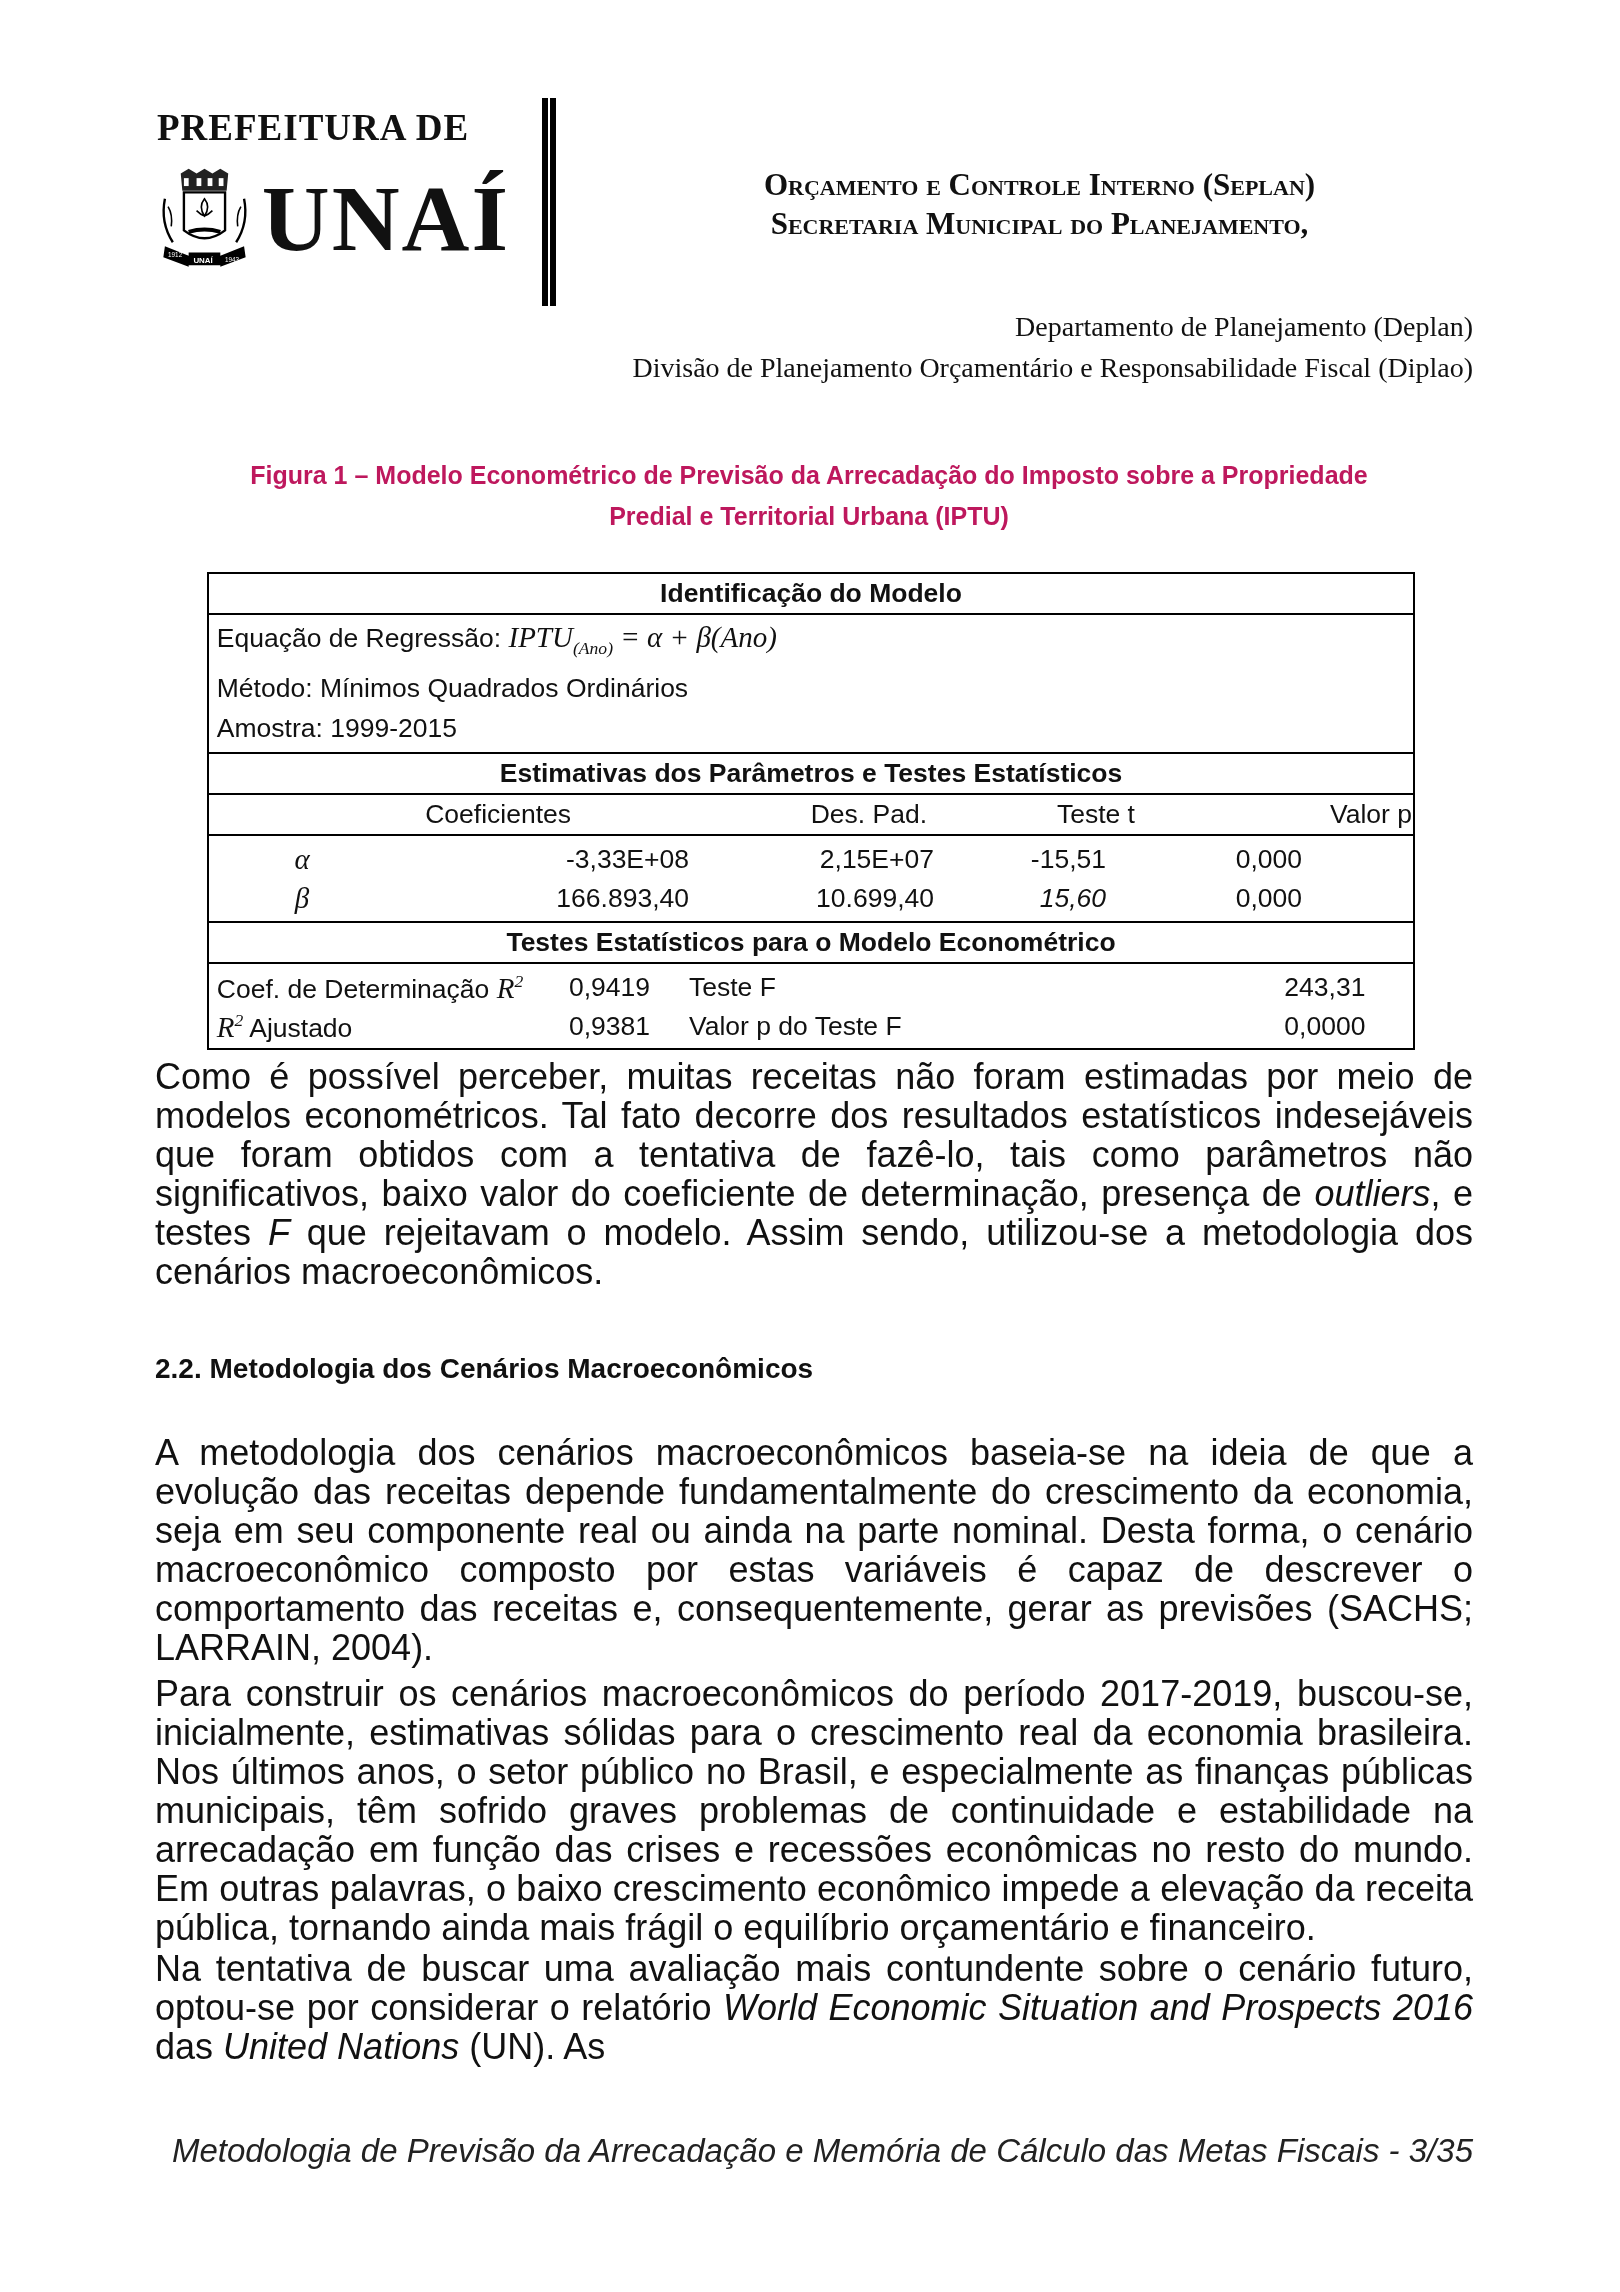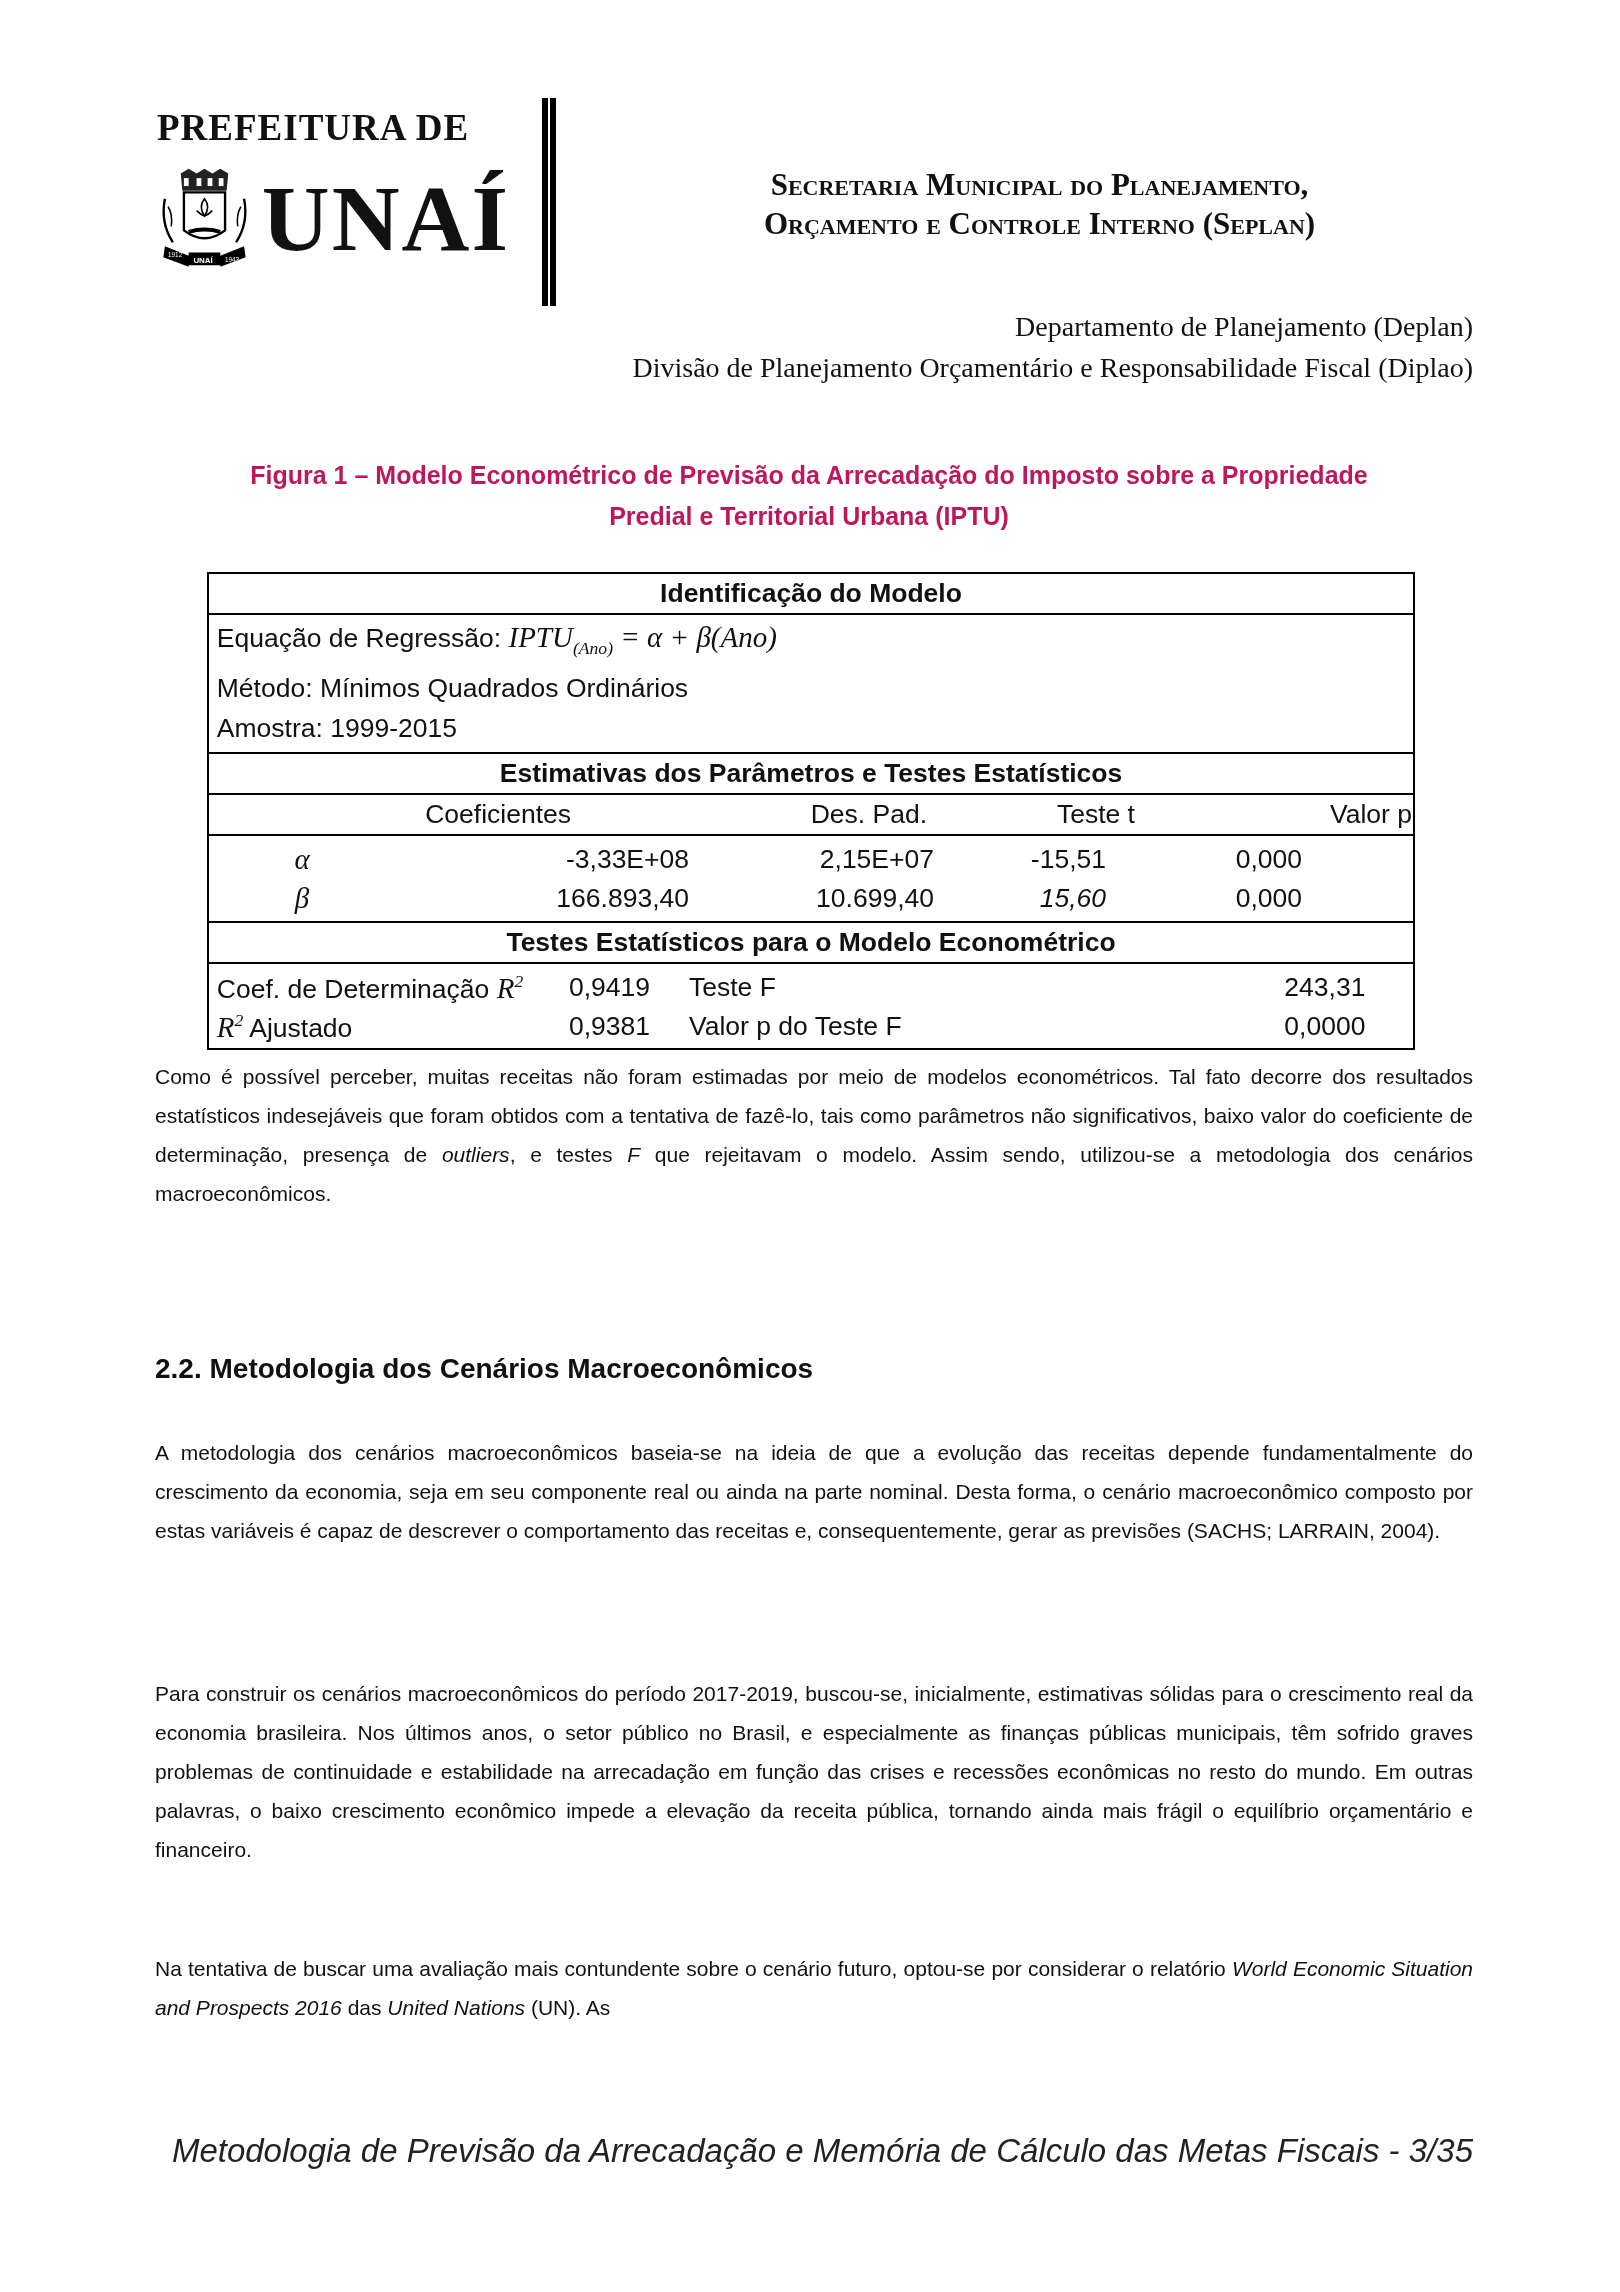--- a/index.html
+++ b/index.html
@@ -37,21 +37,21 @@
   .coef-rows .tr { height: 39px; }
   .greek { font-family: "Liberation Serif", serif; font-style: italic; font-size: 29px; }
   .stats-rows { padding: 3.9px 0 2px 0; }
   .stats-rows .tr { height: 39px; }
   .s1 { width: 333px; padding-left: 7.8px; box-sizing: border-box; }
   .s2 { width: 108px; text-align: right; }
   .s3 { width: 294px; padding-left: 39px; box-sizing: border-box; }
   .s4 { width: 441px; text-align: right; padding-right: 19.6px; box-sizing: border-box; }
 
   
-  .para { position: absolute; left: 155px; width: 1318px; font-size: 21px; line-height: 39px; text-align: justify; color: #111; }
+  .para { position: absolute; left: 155px; width: 1318px; font-size: 36px; line-height: 39px; text-align: justify; color: #111; }
   .section-title { position: absolute; left: 155px; top: 1353px; font-size: 28px; font-weight: bold; }
   .footer { position: absolute; right: 147px; top: 2132px; font-size: 33px; color: #222; white-space: nowrap; font-style: italic; }
 </style>
 </head>
 <body>
 
 <div class="logo-block">
   <div class="prefeitura" style="text-transform: uppercase; font-variant: small-caps;">Prefeitura de</div>
   <div class="unai-row">
     <svg class="crest" viewBox="0 0 120 130">
@@ -70,22 +70,22 @@
       <text x="14" y="114" font-size="8" fill="#fff" font-family="Liberation Sans, sans-serif">1912</text>
       <text x="86" y="120" font-size="8" fill="#fff" font-family="Liberation Sans, sans-serif">1943</text>
     </svg>
     <div class="unai" style="text-transform: uppercase;">Unaí</div>
   </div>
 </div>
 <div class="vbar" style="left:542px;"></div>
 <div class="vbar" style="left:550px;"></div>
 
 <div class="secretaria">
+  <div style="font-variant: small-caps; font-size: 31px;">Orçamento e Controle Interno (Seplan)</div>
   <div style="font-variant: small-caps; font-size: 31px;">Secretaria Municipal do Planejamento,</div>
-  <div style="font-variant: small-caps; font-size: 31px;">Orçamento e Controle Interno (Seplan)</div>
 </div>
 
 <div class="dept">
   <div>Departamento de Planejamento (Deplan)</div>
   <div>Divisão de Planejamento Orçamentário e Responsabilidade Fiscal (Diplao)</div>
 </div>
 
 <div class="caption">
   <div>Figura 1 – Modelo Econométrico de Previsão da Arrecadação do Imposto sobre a Propriedade</div>
   <div>Predial e Territorial Urbana (IPTU)</div>

